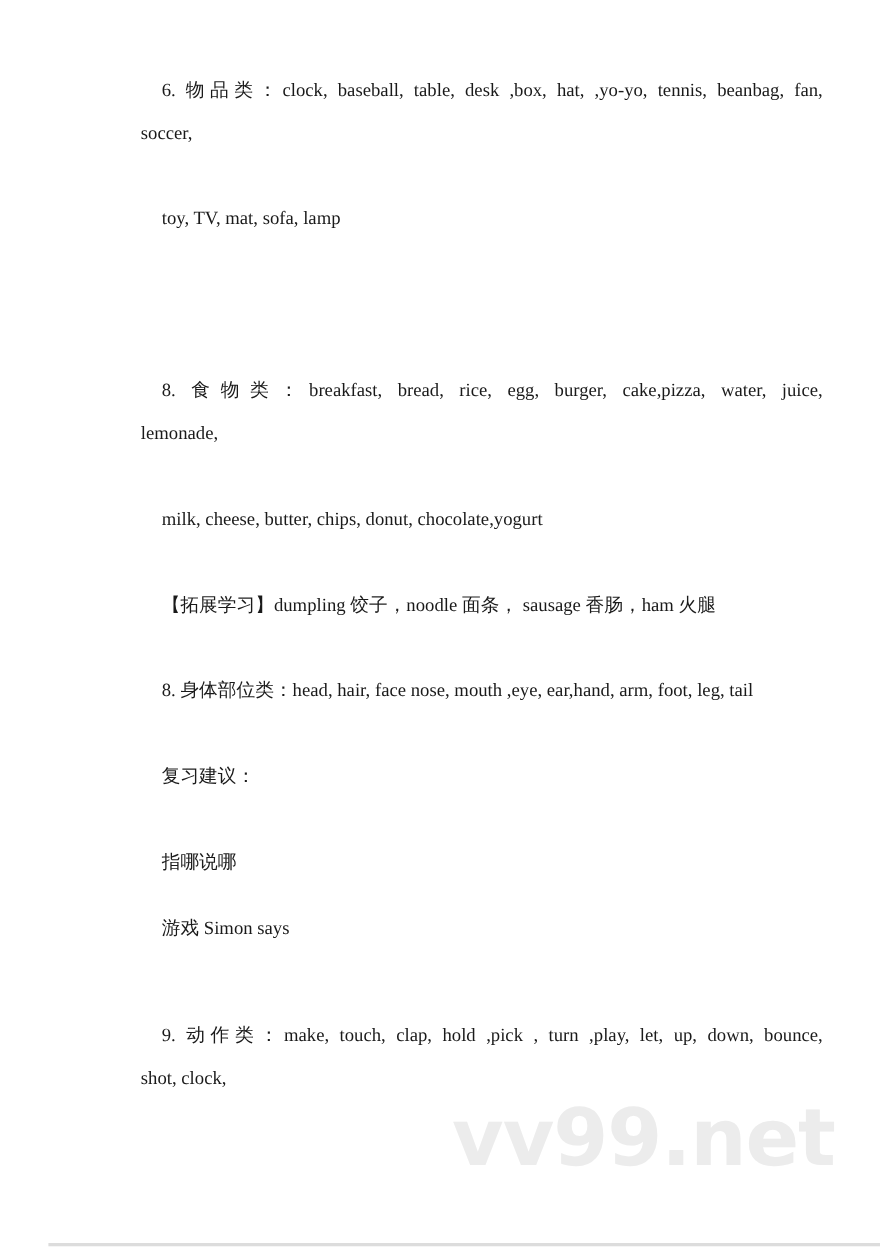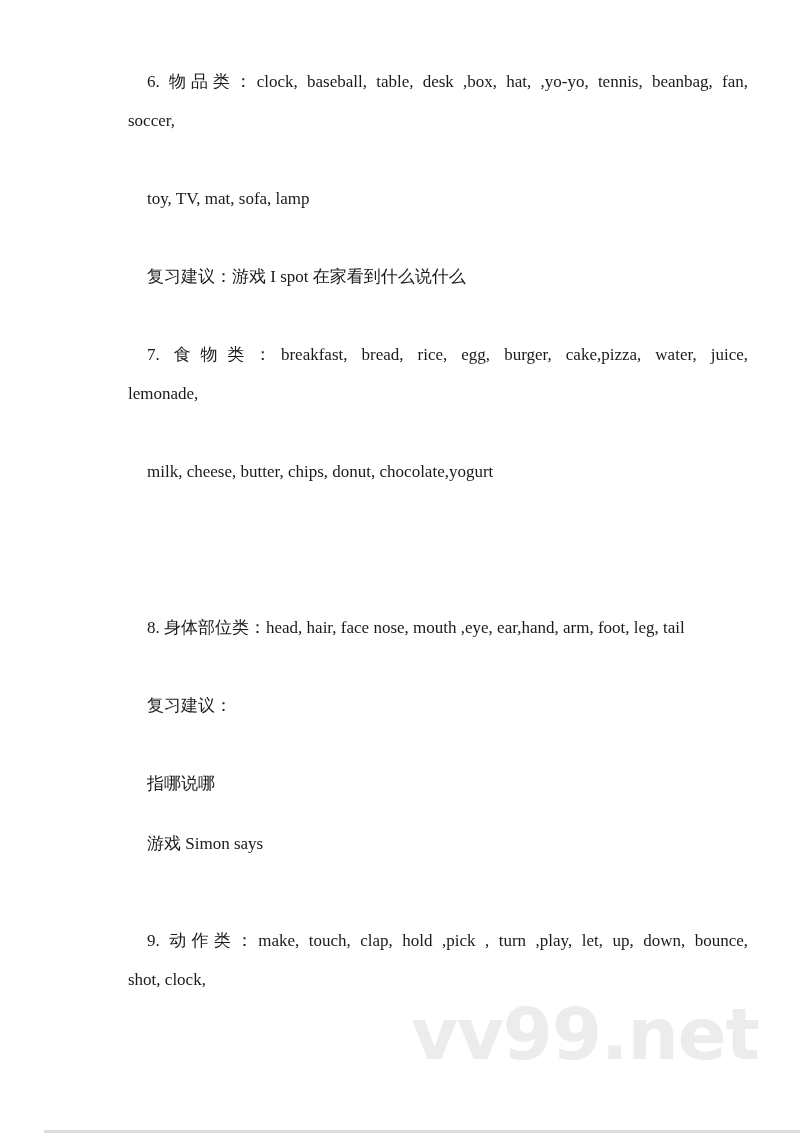--- a/index.html
+++ b/index.html
@@ -53,25 +53,25 @@
   }
 </style>
 </head>
 <body>
 
 <div class="page">
 
   <div class="line indent justify" style="top:72px;">6.  物品类：clock, baseball, table, desk ,box, hat, ,yo-yo, tennis, beanbag, fan,</div>
   <div class="line flush" style="top:111px;">soccer,</div>
   <div class="line indent" style="top:189px;">toy, TV, mat, sofa, lamp</div>
-  <div class="line indent" style="top:267px;">复习建议：游戏 I spot  在家看到什么说什么</div>
 
-  <div class="line indent justify" style="top:345px;">7.  食物类：breakfast,  bread,  rice,  egg,  burger,  cake,pizza,  water,  juice,</div>
+  <div class="line indent justify" style="top:345px;">8.  食物类：breakfast,  bread,  rice,  egg,  burger,  cake,pizza,  water,  juice,</div>
   <div class="line flush" style="top:384px;">lemonade,</div>
   <div class="line indent" style="top:462px;">milk, cheese, butter, chips, donut, chocolate,yogurt</div>
+  <div class="line indent" style="top:540px;">【拓展学习】dumpling 饺子，noodle 面条，  sausage 香肠，ham 火腿</div>
 
   <div class="line indent" style="top:618px;">8.  身体部位类：head, hair, face nose, mouth ,eye, ear,hand, arm, foot, leg, tail</div>
   <div class="line indent" style="top:696px;text-align:right;">复习建议：</div>
   <div class="line indent" style="top:774px;">指哪说哪</div>
   <div class="line indent" style="top:834px;">游戏 Simon says</div>
 
   <div class="line indent justify" style="top:931px;">9.  动作类：make, touch, clap, hold ,pick , turn ,play, let, up, down, bounce,</div>
   <div class="line flush" style="top:970px;">shot, clock,</div>
 
   <div class="watermark">vv99.net</div>

